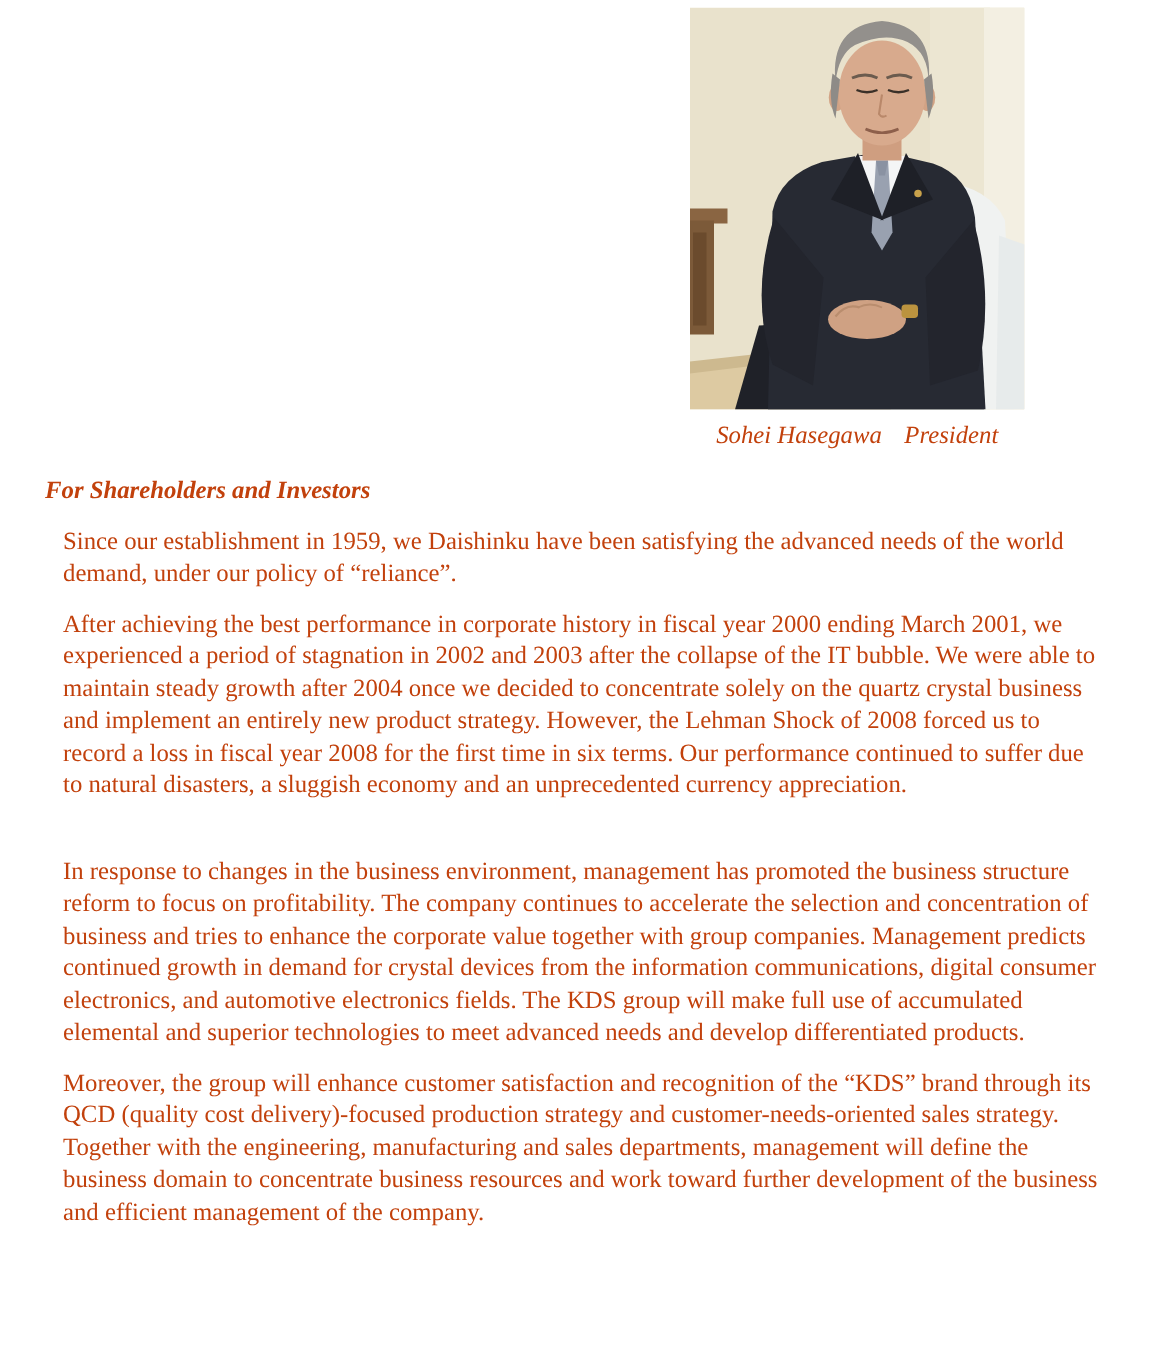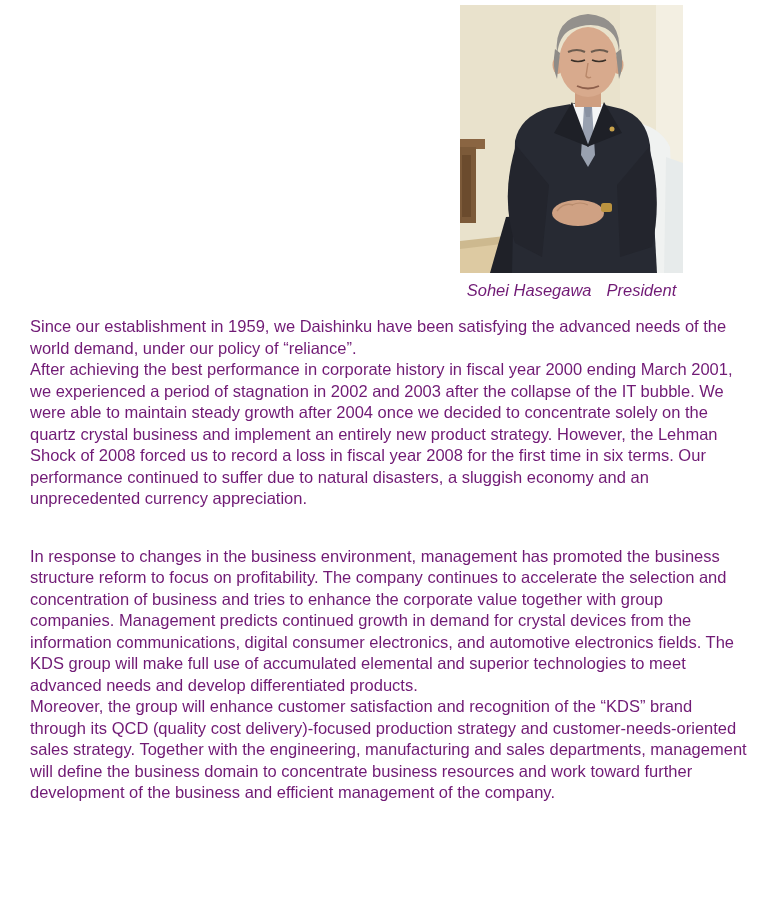--- a/index.html
+++ b/index.html
@@ -1,22 +1,22 @@
 <!DOCTYPE html>
 <html><head>
 <meta charset="utf-8">
 <style>
   html, body { margin: 0; padding: 0; background: #ffffff; }
   .page {
     position: relative;
     width: 768px;
     height: 905px;
     background: #ffffff;
-    font-family: Liberation Sans, sans-serif;
-    color: #701a75;
+    font-family: Liberation Serif, serif;
+    color: #c2410c;
     overflow: hidden;
   }
   .photo-block {
     position: absolute;
     left: 460px;
     top: 5px;
     width: 223px;
     margin: 0;
   }
   .photo-block svg { display: block; width: 223px; height: 268px; }
@@ -37,21 +37,21 @@
     font-size: 16.5px;
     line-height: 21.5px;
   }
   .section-heading {
     font-size: 16.5px;
     font-style: italic;
     font-weight: bold;
     line-height: 21.5px;
     margin: 0;
   }
-  .content p { margin: 0; }
+  .content p { margin: 12px; }
   .section-strategy { margin-top: 36px; }
 </style>
 </head>
 <body>
 
 <div class="page">
 
   <figure class="photo-block">
     <svg viewBox="0 0 223 268" xmlns="http://www.w3.org/2000/svg" role="img">
 
@@ -113,20 +113,21 @@
 
       <path d="M117 81 q11 5 22 0" stroke="#8d5f4b" stroke-width="1.8" fill="none"></path>
     </svg>
     <figcaption class="caption">
       <span class="caption-name">Sohei Hasegawa</span><span class="caption-title">President</span>
     </figcaption>
   </figure>
 
   <div class="content">
     <section>
+      <h2 class="section-heading">For Shareholders and Investors</h2>
       <p>Since our establishment in 1959, we Daishinku have been satisfying the advanced needs of the world demand, under our policy of “reliance”.</p>
       <p>After achieving the best performance in corporate history in fiscal year 2000 ending March 2001, we experienced a period of stagnation in 2002 and 2003 after the collapse of the IT bubble. We were able to maintain steady growth after 2004 once we decided to concentrate solely on the quartz crystal business and implement an entirely new product strategy. However, the Lehman Shock of 2008 forced us to record a loss in fiscal year 2008 for the first time in six terms. Our performance continued to suffer due to natural disasters, a sluggish economy and an unprecedented currency appreciation.</p>
     </section>
 
     <section class="section-strategy">
       <p>In response to changes in the business environment, management has promoted the business structure reform to focus on profitability. The company continues to accelerate the selection and concentration of business and tries to enhance the corporate value together with group companies. Management predicts continued growth in demand for crystal devices from the information communications, digital consumer electronics, and automotive electronics fields. The KDS group will make full use of accumulated elemental and superior technologies to meet advanced needs and develop differentiated products.</p>
       <p>Moreover, the group will enhance customer satisfaction and recognition of the “KDS” brand through its QCD (quality cost delivery)-focused production strategy and customer-needs-oriented sales strategy. Together with the engineering, manufacturing and sales departments, management will define the business domain to concentrate business resources and work toward further development of the business and efficient management of the company.</p>
     </section>
   </div>
 

